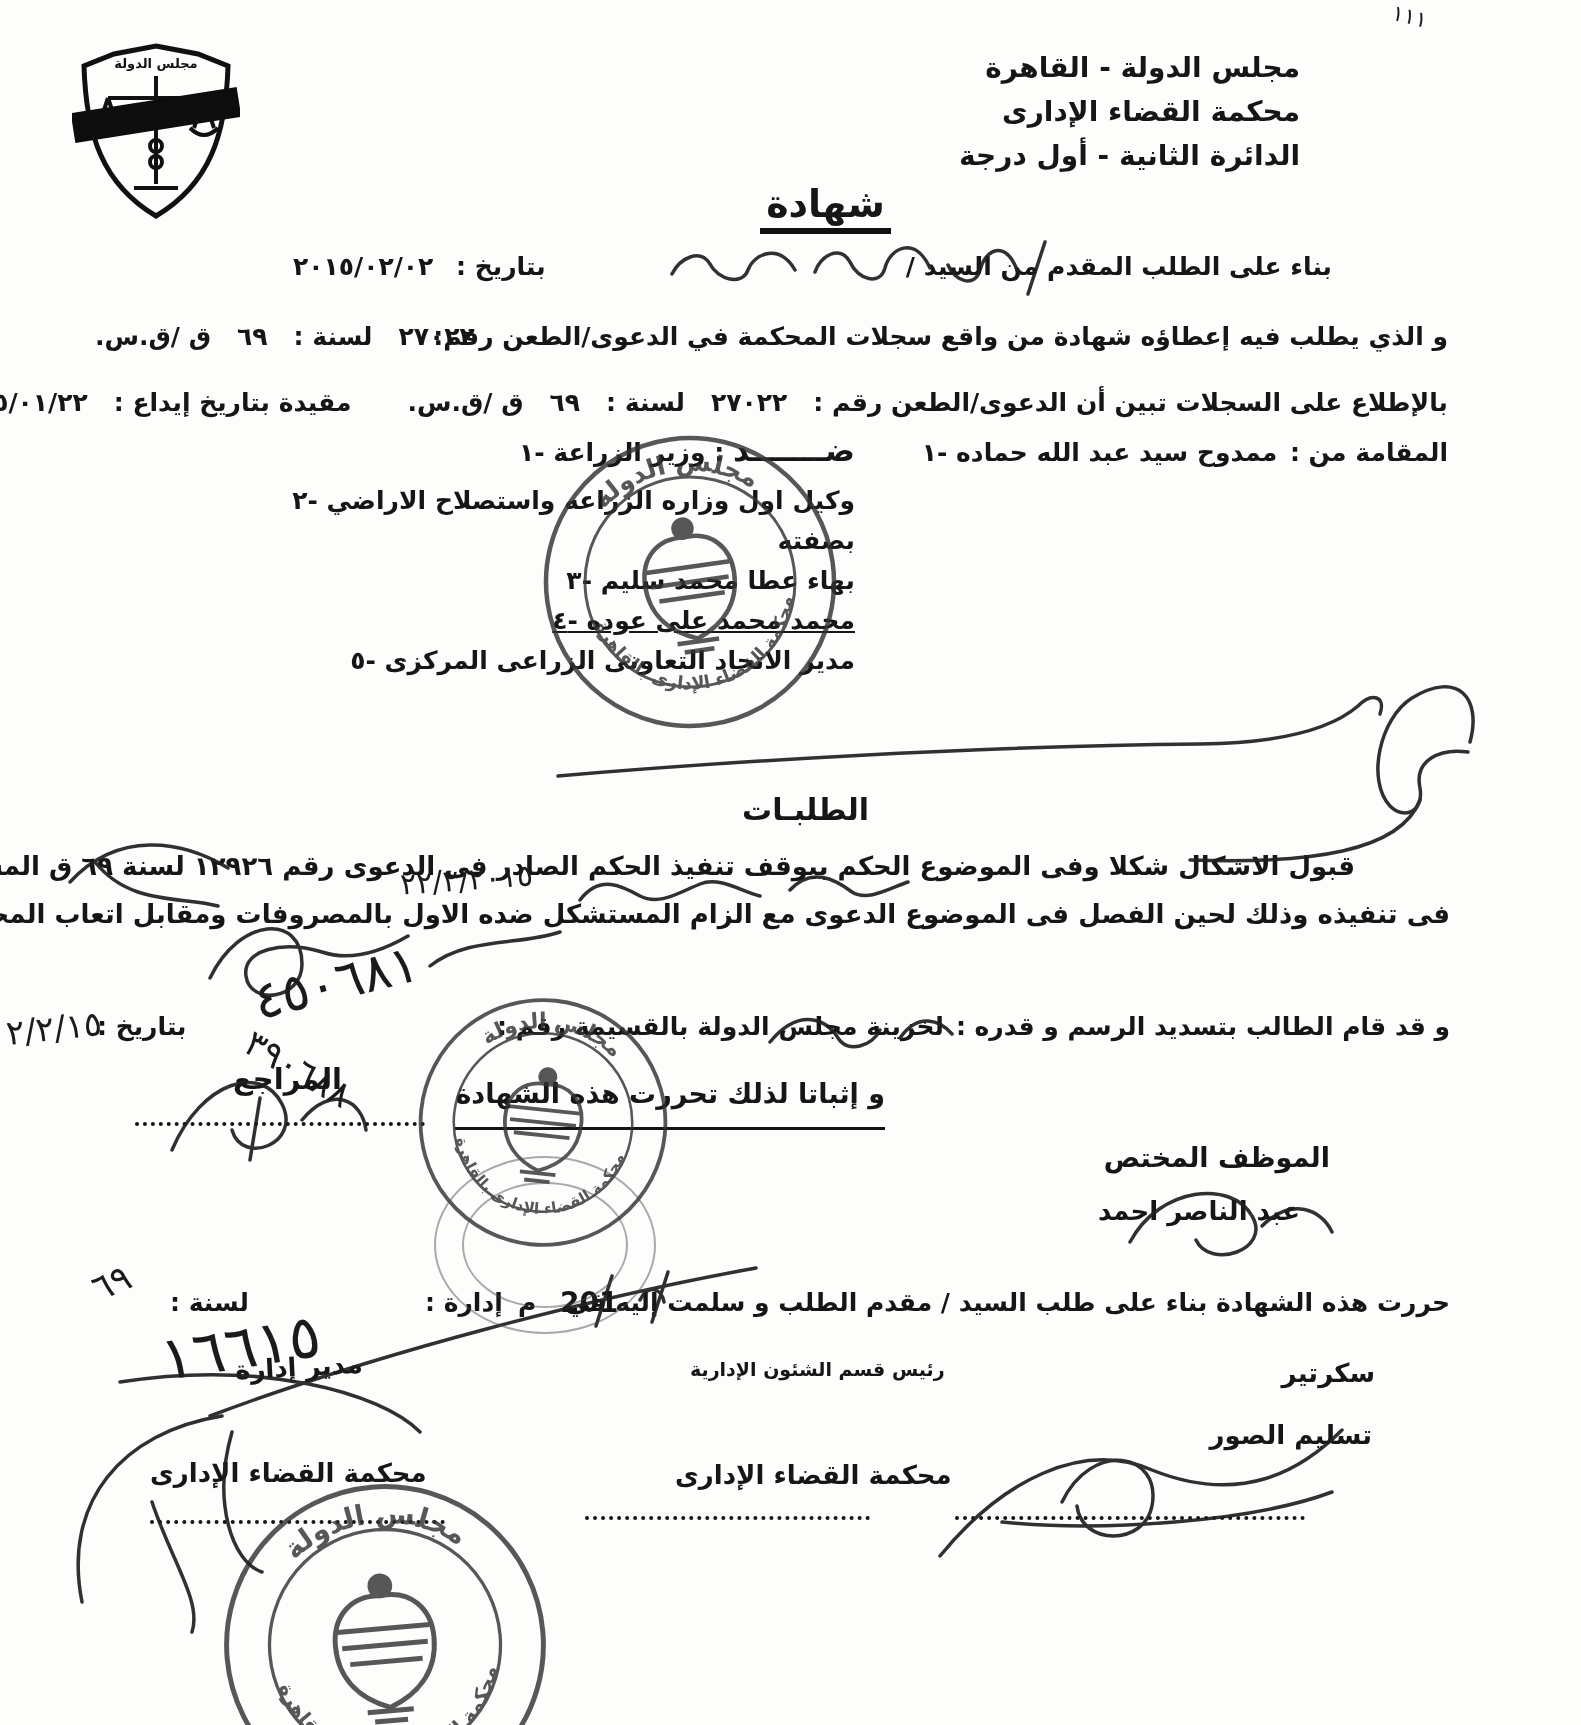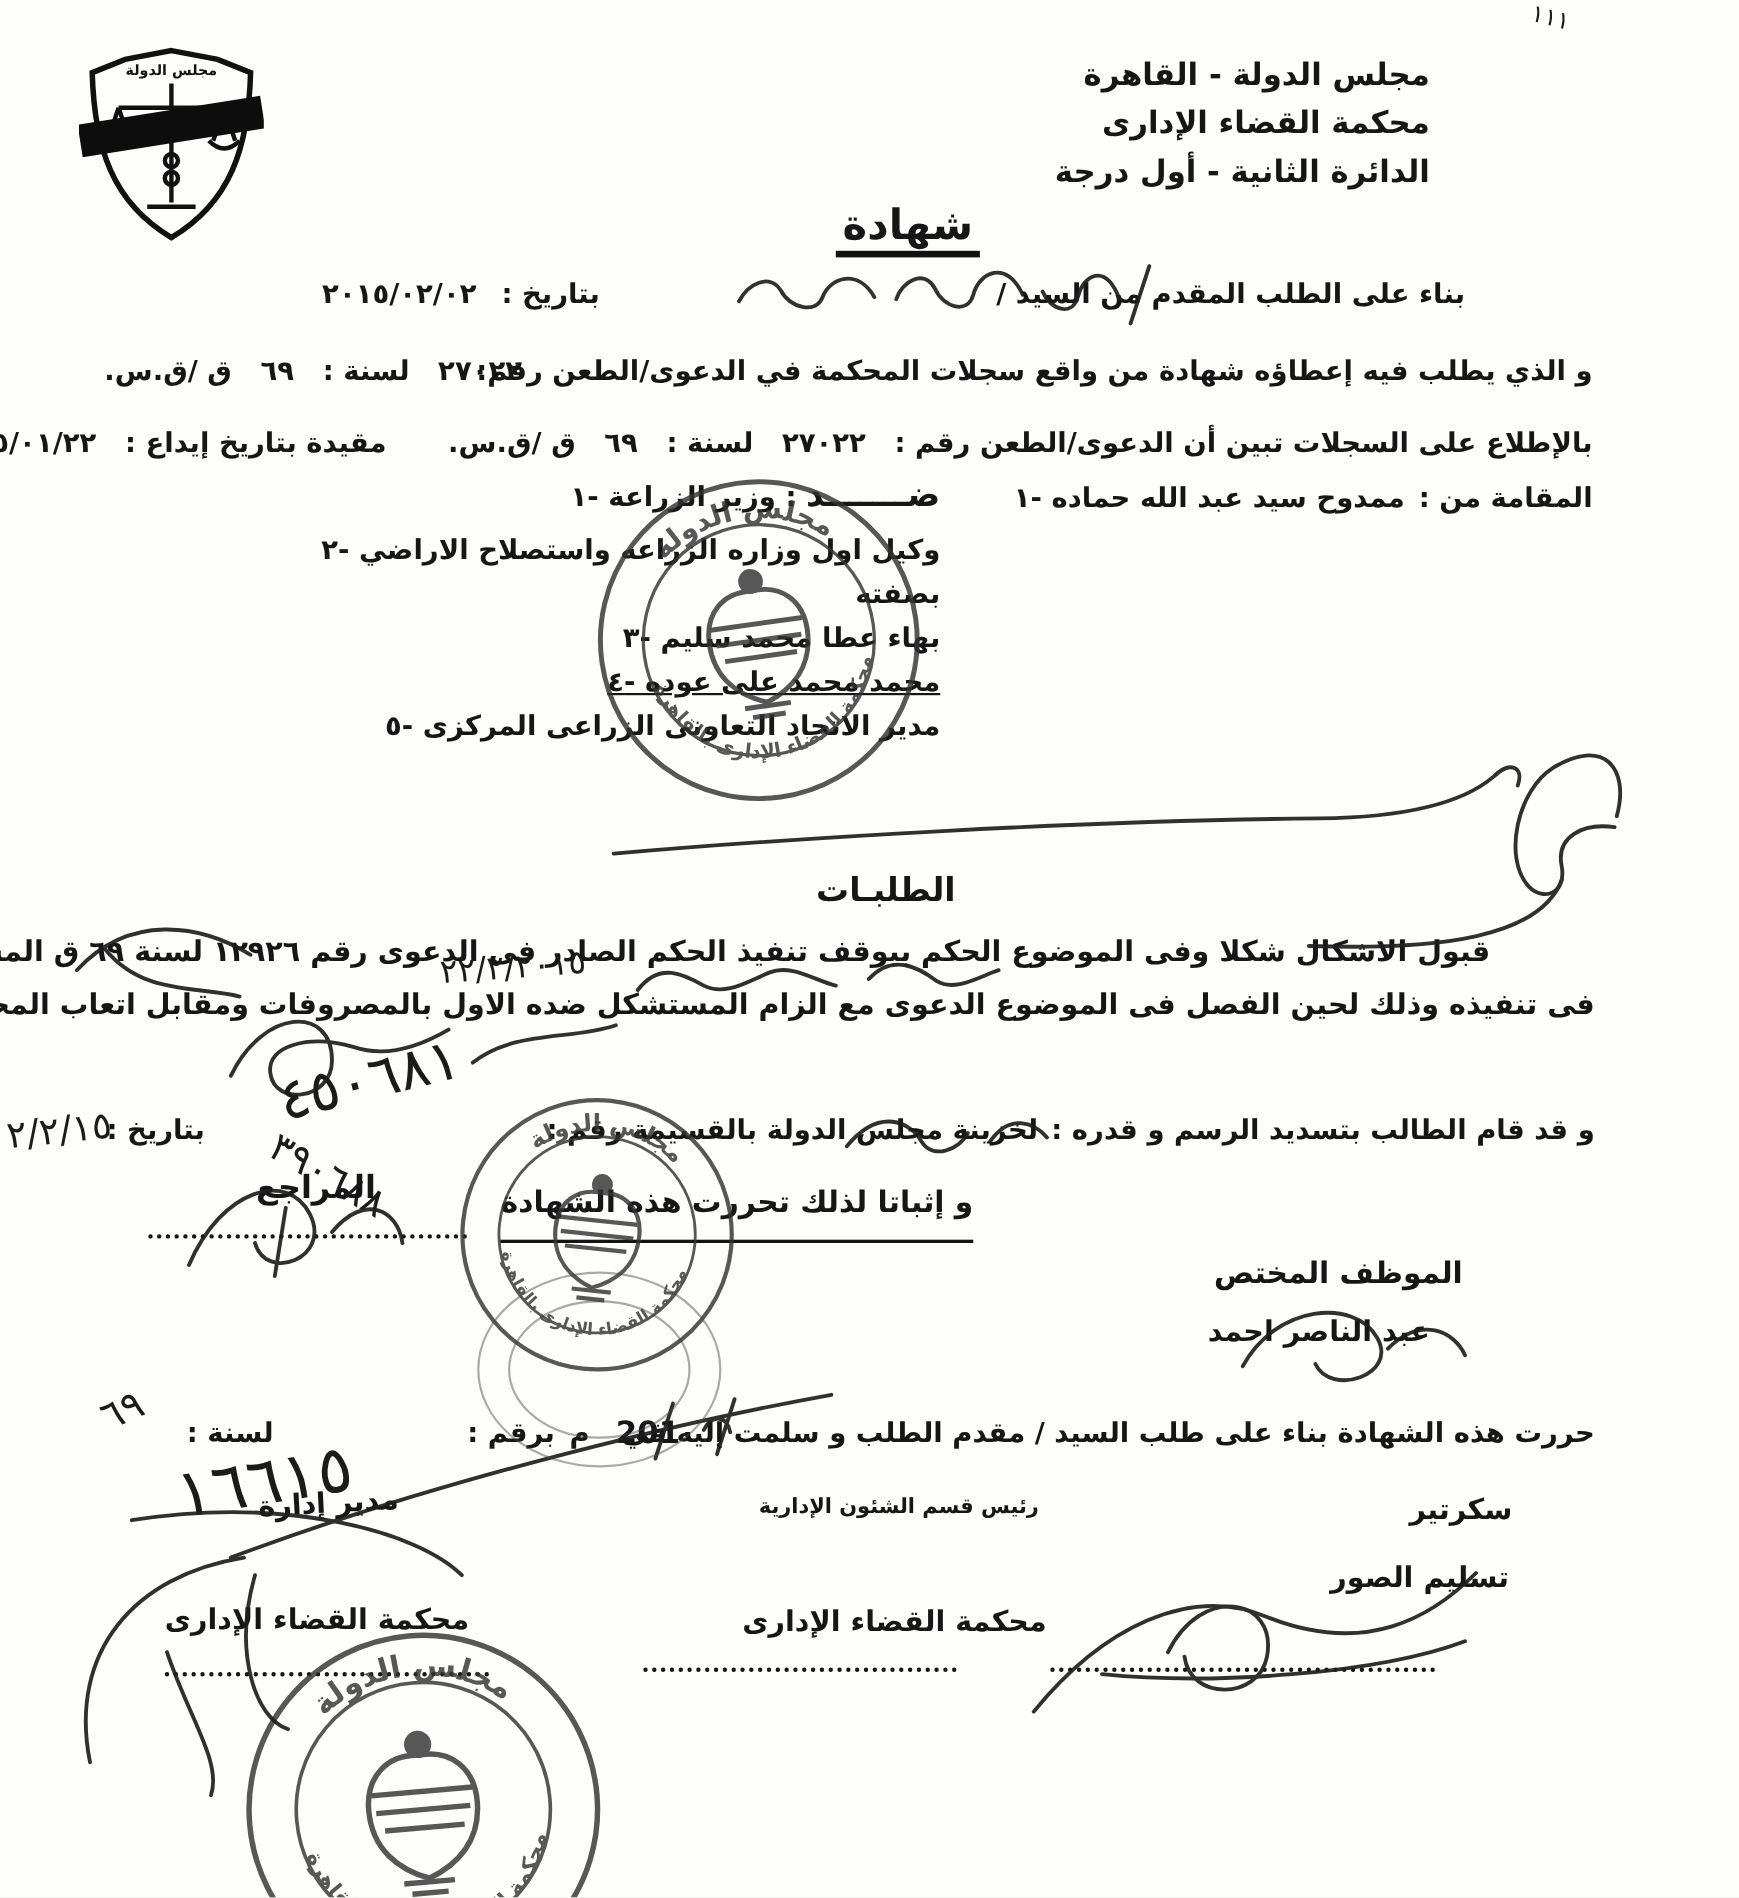--- a/index.html
+++ b/index.html
@@ -127,21 +127,21 @@
 
   <div class="abs printed" style="right:251px;top:1142px;font-size:27px;">الموظف المختص</div>
   <div class="abs printed" style="right:281px;top:1196px;font-size:26px;">عبد الناصر احمد</div>
 
   <div class="abs printed" style="left:233px;top:1062px;font-size:29px;">المراجع</div>
   <div class="sig-dots" style="left:135px;top:1122px;width:290px;"></div>
 
   <div class="abs printed" style="right:131px;top:1288px;">حررت هذه الشهادة بناء على طلب السيد / مقدم الطلب و سلمت إليه في</div>
   <div class="abs printed ltr" style="left:560px;top:1286px;font-size:28px;">201</div>
   <div class="abs printed" style="left:518px;top:1288px;">م</div>
-  <div class="abs printed" style="left:425px;top:1288px;">برقم :</div>
+  <div class="abs printed" style="left:425px;top:1288px;">إدارة :</div>
   <div class="abs printed" style="left:170px;top:1288px;">لسنة :</div>
   <div class="abs hw" style="left:92px;top:1262px;font-size:36px;transform:rotate(-24deg);">٦٩</div>
   <div class="abs hw" style="left:160px;top:1312px;font-size:60px;transform:rotate(-9deg);">١٦٦١٥</div>
 
   <div class="abs printed" style="right:206px;top:1358px;font-size:26px;">سكرتير</div>
   <div class="abs printed" style="right:209px;top:1420px;font-size:26px;">تسليم الصور</div>
 
   <div class="abs printed" style="left:690px;top:1358px;font-size:19px;">رئيس قسم الشئون الإدارية</div>
   <div class="abs printed" style="left:675px;top:1460px;font-size:26px;">محكمة القضاء الإدارى</div>
 

